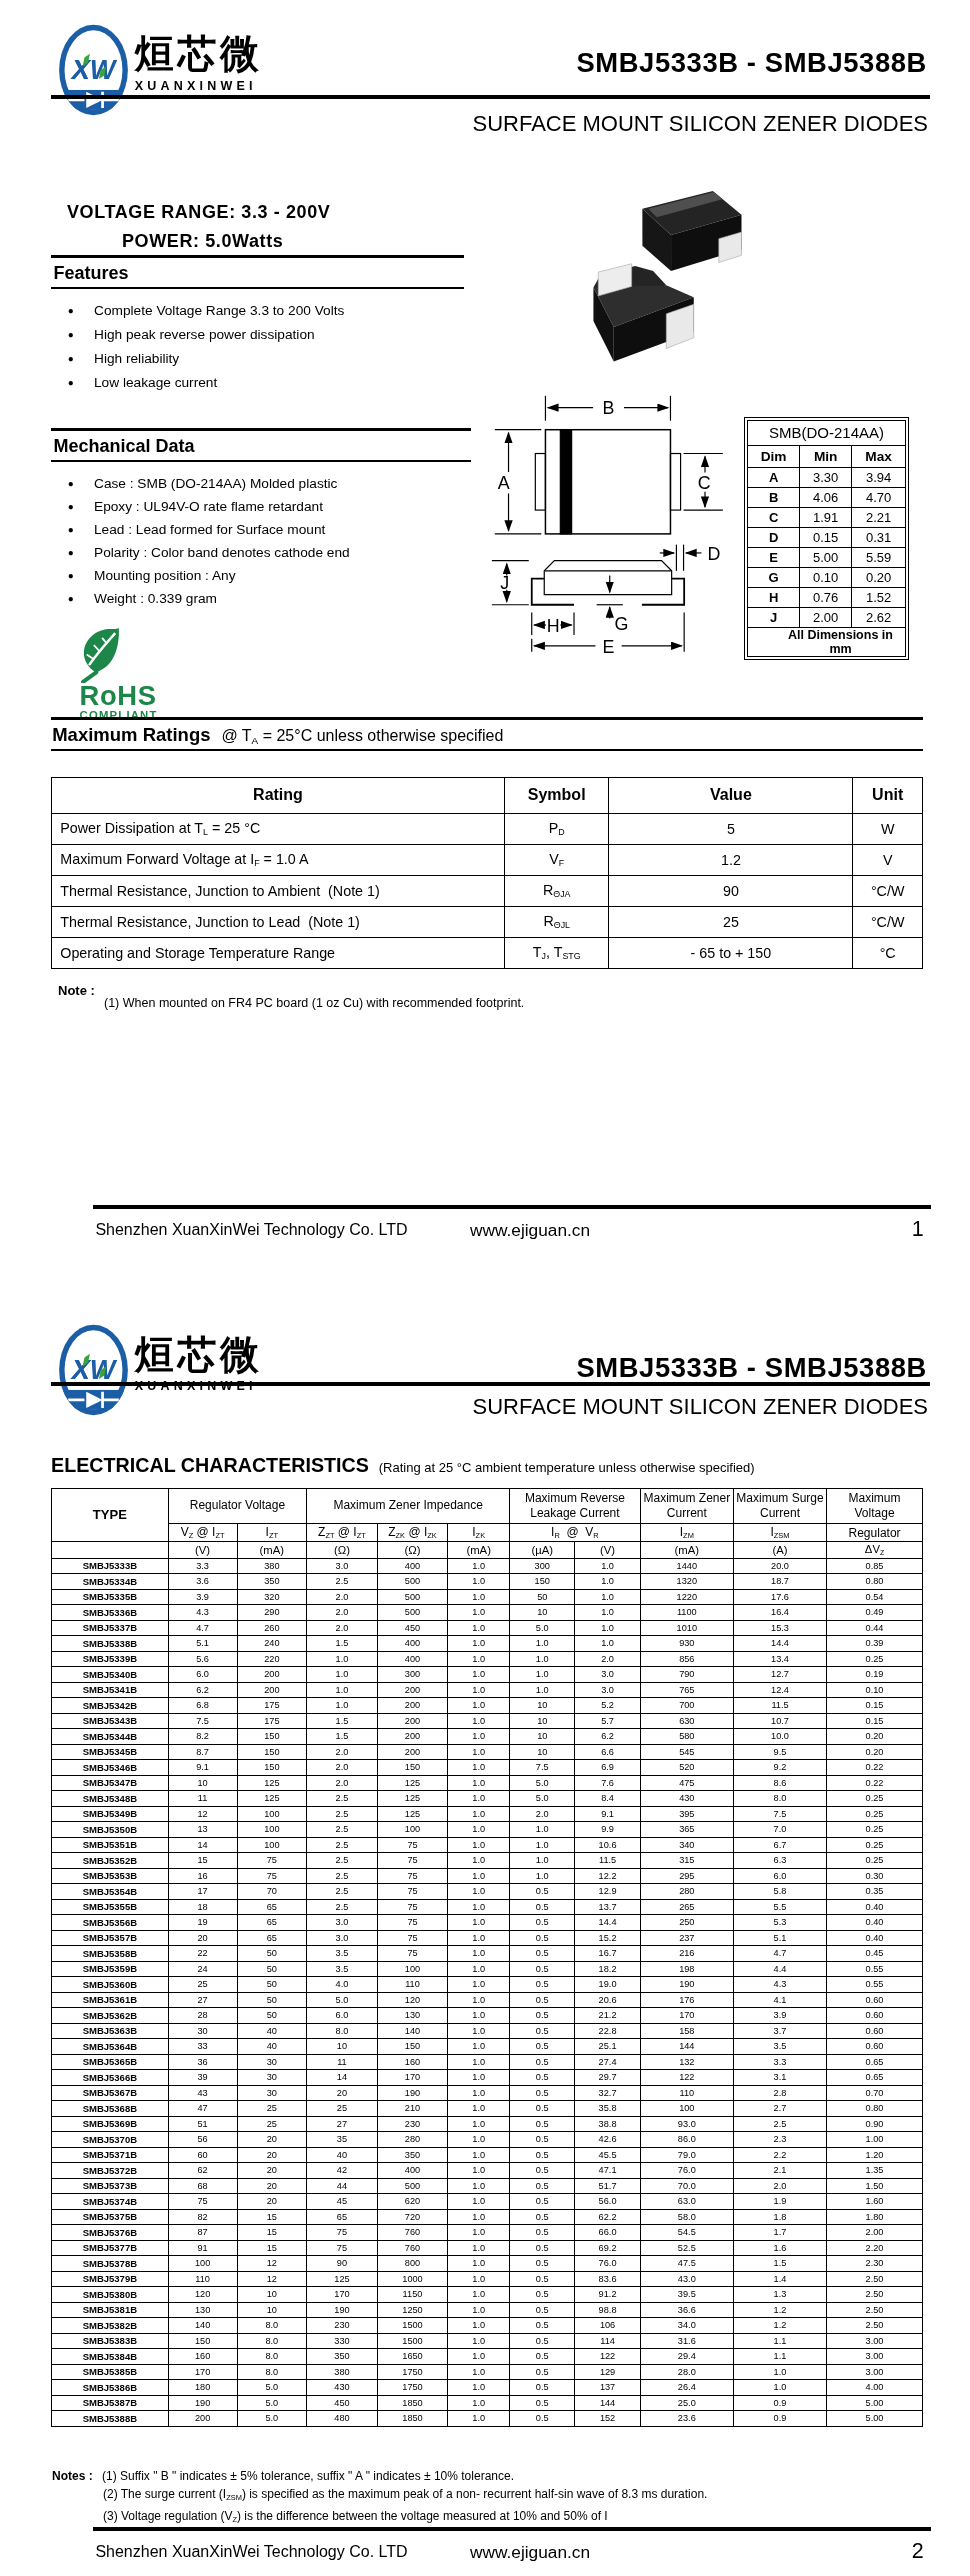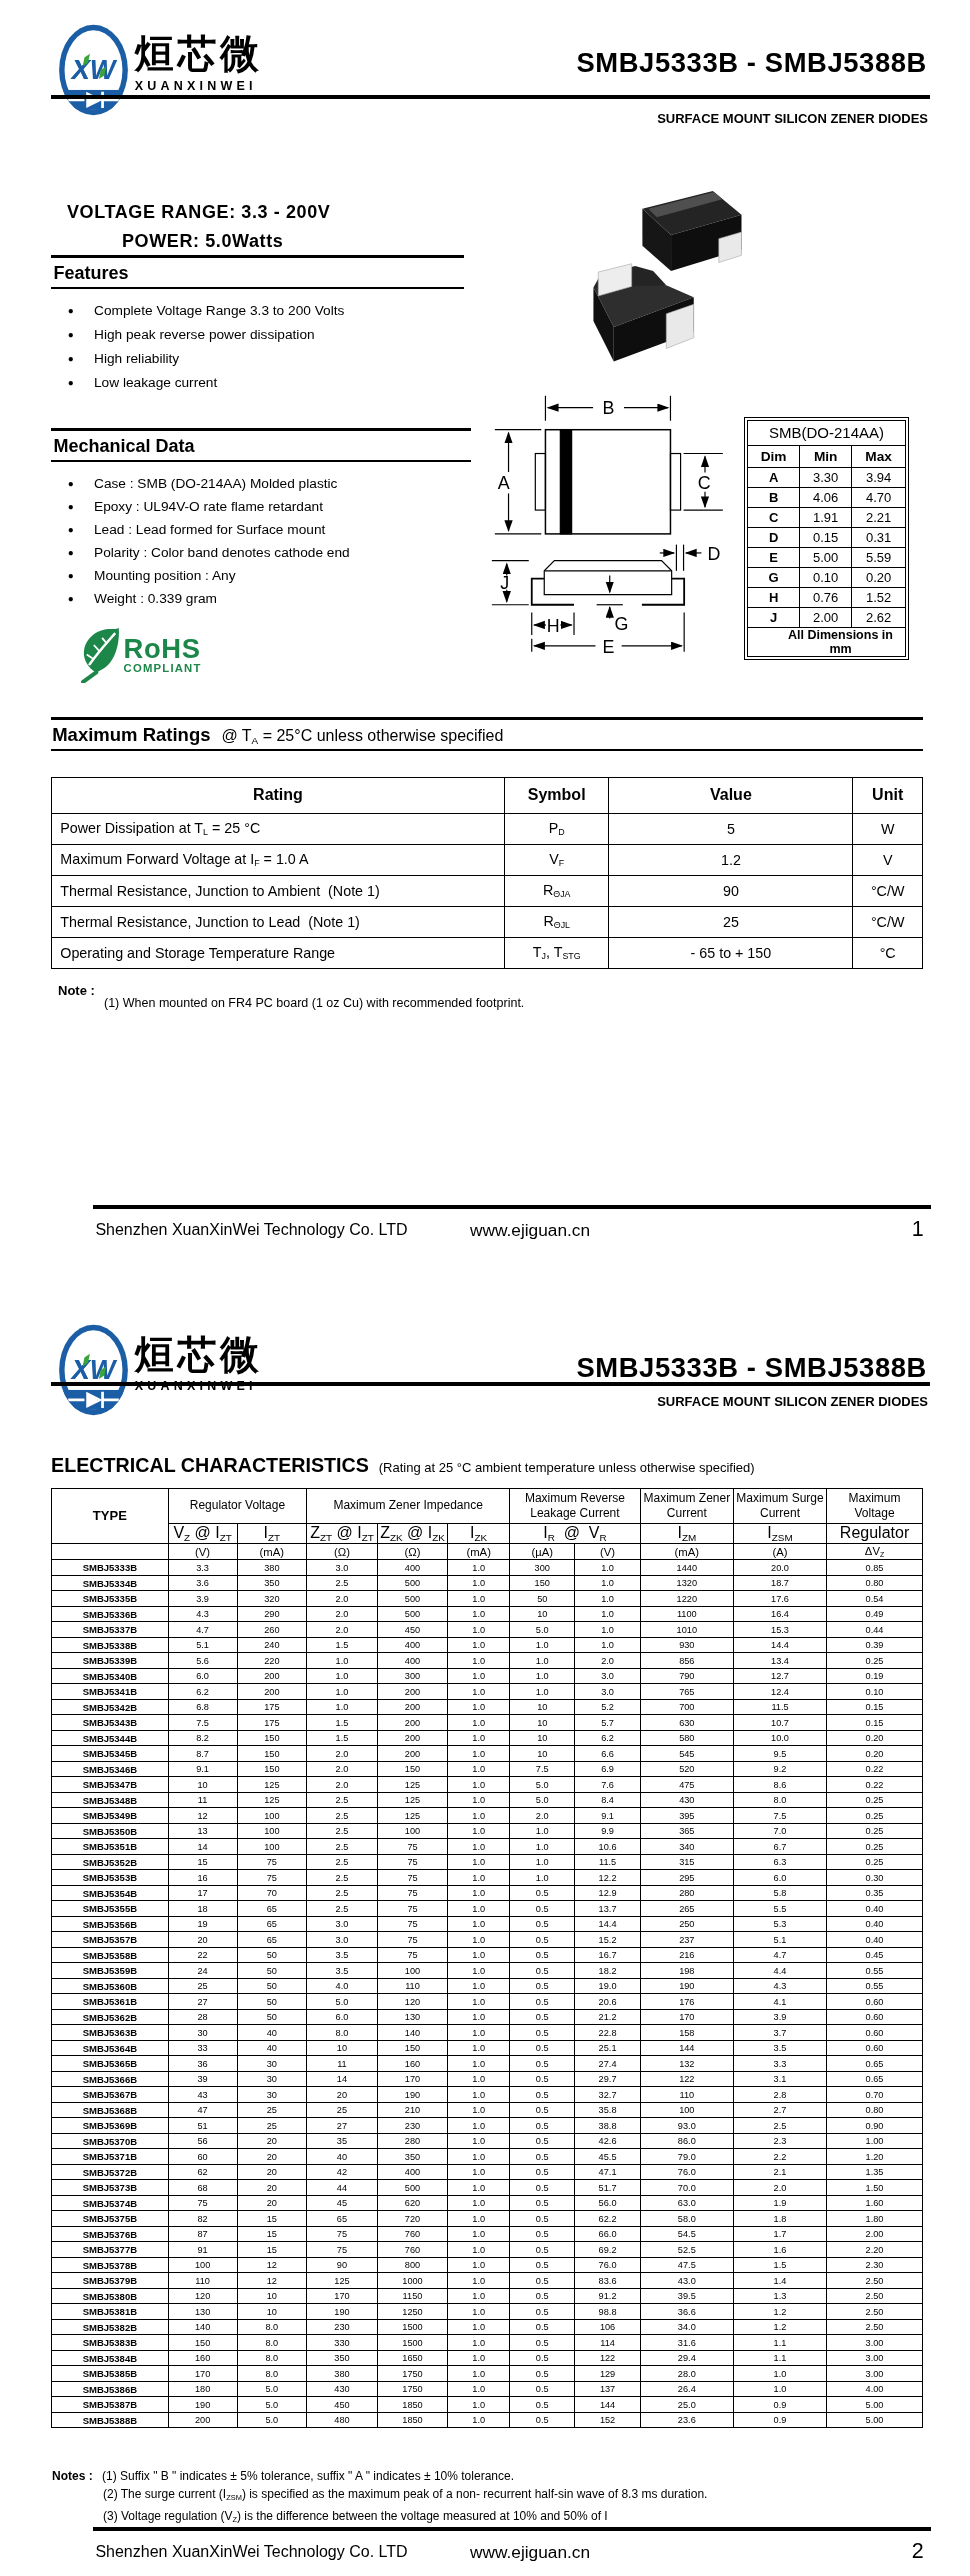--- a/index.html
+++ b/index.html
@@ -10,42 +10,42 @@
   sub { font-size:0.62em; vertical-align:-0.28em; letter-spacing:0; }
 
   
   .logo { position:absolute; left:57px; top:22.7px; display:flex; align-items:flex-start; }
   .logo-mark { width:73px; height:95px; }
   .logo-text { margin-left:4.8px; margin-top:10.7px; }
   .logo-cn { font-size:39px; font-weight:bold; letter-spacing:3.6px; line-height:42px; }
   .logo-en { font-size:12.5px; font-weight:bold; letter-spacing:4.2px; margin-top:3.6px; }
   .hdr-title { position:absolute; right:43px; top:47px; font-size:27.4px; font-weight:bold; letter-spacing:0.6px; }
   .hdr-rule { position:absolute; left:51px; right:40px; top:95px; height:3.6px; background:#000; }
-  .hdr-subtitle { position:absolute; right:42px; top:111px; font-size:13px; font-weight:bold; letter-spacing:0px; }
+  .hdr-subtitle { position:absolute; right:42px; top:111px; font-size:22px; font-weight:normal; letter-spacing:0px; }
   .page2 .hdr-title { top:1352px; }
   .page2 .hdr-rule { top:1382px; }
   .page2 .hdr-subtitle { top:1394px; }
   
 
   
   .voltage-block { position:absolute; left:67px; top:202px; font-size:18px; font-weight:bold; letter-spacing:0.6px; }
   .voltage-block .power-line { margin-top:8.3px; padding-left:55px; }
 
   .rule-thick { height:3px; background:#000; }
   .rule-thin  { height:1.8px; background:#000; }
 
   .features-sec { position:absolute; left:51px; top:255px; width:413px; }
   .mech-sec     { position:absolute; left:51px; top:428px; width:420px; }
   .sec-heading { font-size:18px; font-weight:bold; margin:4.8px 0 3.6px 2.4px; }
   ul.bullets { list-style:none; margin-top:9.5px; }
   ul.bullets li { position:relative; padding-left:43px; font-size:13.7px; line-height:24px; }
   ul.bullets li::before { content:"●"; position:absolute; left:16.7px; font-size:10px; top:0.6px; }
   .mech-sec ul.bullets li { line-height:23px; }
 
-  .rohs { position:absolute; left:76px; top:626px; display:flex; align-items:center; }
+  .rohs { position:absolute; left:76px; top:626px; display:flex; align-items:flex-start;flex-direction:column; }
   .rohs-text { margin-left:3.6px; }
   .rohs-line1 { font-size:27.4px; font-weight:bold; line-height:26px; letter-spacing:0.6px; }
   .rohs-line2 { font-size:11.3px; font-weight:bold; letter-spacing:1.2px; margin-top:0px; }
 
   .pkg-photo { position:absolute; left:566px; top:173px; }
   .mech-drawing { position:absolute; left:474px; top:385px; }
 
   
   .dim-wrap { position:absolute; left:744px; top:417px; width:165px; border:1.2px solid #000; padding:1.8px; background:#fff; }
   .dim-table { width:100%; border-collapse:collapse; }
@@ -78,21 +78,21 @@
   .f-page { position:absolute; right:7.2px; top:8.3px; font-size:21.5px; }
 
   
   .ec-head { position:absolute; left:51px; top:166px; }
   .ec-head .h { font-size:19.7px; font-weight:bold; letter-spacing:0px; }
   .ec-head .c { font-size:13px; margin-left:7.2px; }
   .ec-table { position:absolute; left:51px; top:200px; width:872px; border-collapse:collapse; table-layout:fixed; }
   .ec-table th, .ec-table td { border:0.6px solid #000; text-align:center; padding:0; }
   .ec-table thead th { font-weight:normal; }
   .ec-table .g th { font-size:12px; height:35px; line-height:15.5px; }
-  .ec-table .s th { font-size:16px; height:18px; }
+  .ec-table .s th { font-size:12px; height:18px; }
   .ec-table .u th { font-size:11.3px; height:16.7px; }
   .ec-table th.type-h { font-size:13px; font-weight:bold; }
   .ec-table tbody td { font-size:9.2px; height:15.5px; }
   .ec-table tbody td:first-child { font-weight:bold; font-size:9.5px; }
   .ec-table, .ec-table thead th { border-color:#000; }
   .ec-table { border:1.2px solid #000; }
   .ec-table thead { border-bottom:1.2px solid #000; }
 
   .notes-block { position:absolute; left:52px; top:1179px; font-size:12px; }
   .notes-row { position:relative; line-height:18px; }

